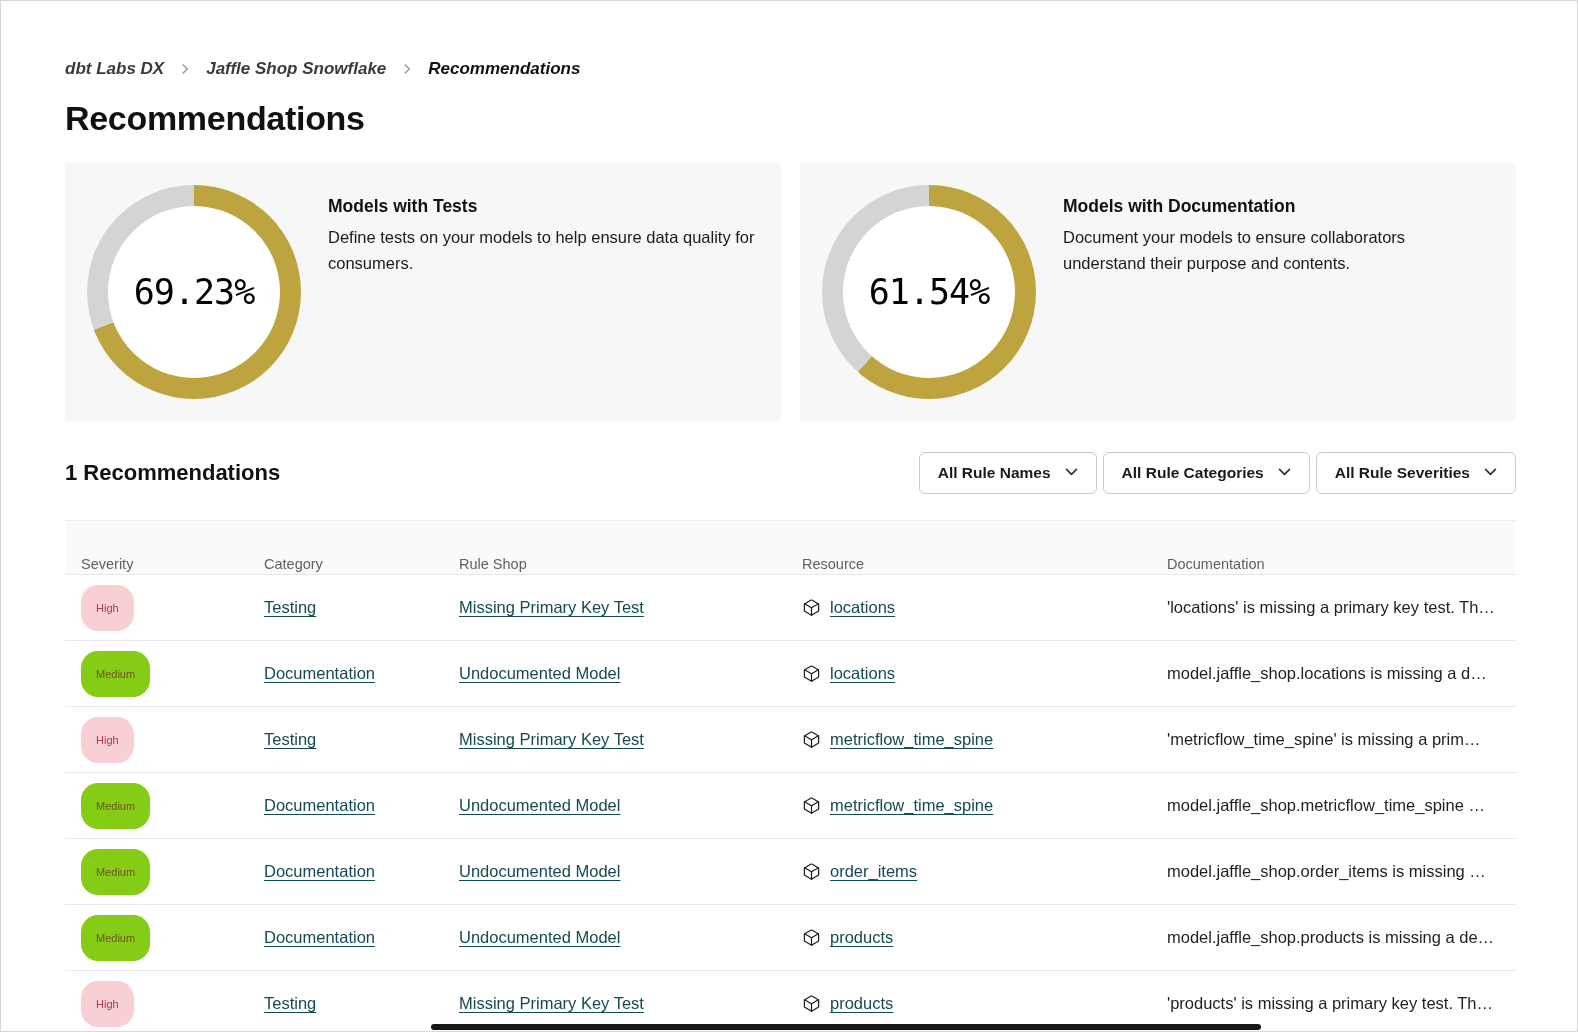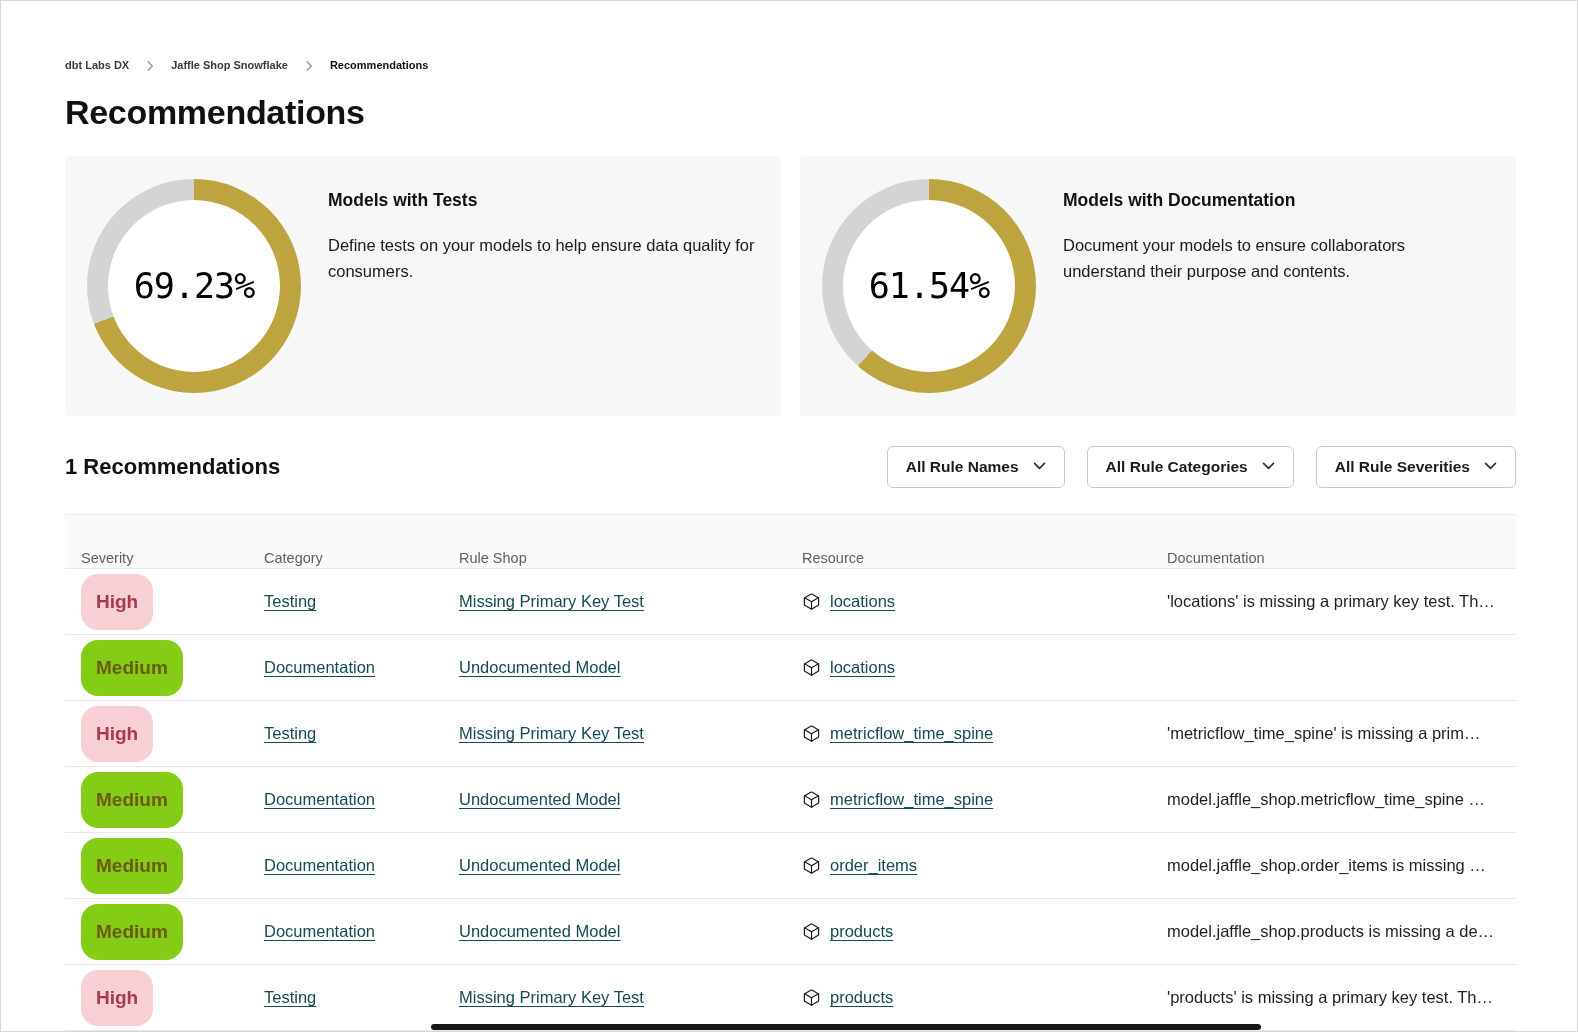--- a/index.html
+++ b/index.html
@@ -12,21 +12,21 @@
     position: relative;
     width: 1578px;
     height: 1032px;
     background: #ffffff;
     border: 1px solid #d8d8d8;
     overflow: hidden;
   }
   .content { padding: 58px 61px 0 64px; }
 
   
-  .breadcrumb { display: flex; gap: 14px; font-size: 11px; font-weight: 700; }
+  .breadcrumb { display: flex; gap: 14px; font-size: 17px; font-weight: 700; font-style: italic; }
   .crumb { color: #3a3a3a; cursor: pointer; }
   .crumb.current { color: #111111; cursor: default; }
   .crumb-sep { display: flex; align-items: center; }
 
   
   h1.page-title { margin-top: 20px; font-size: 34px; font-weight: 600; color: #111; letter-spacing: -0.3px; }
 
   
   .cards { display: flex; gap: 19px; margin-top: 24px; }
   .card {
@@ -42,29 +42,29 @@
   .donut { width: 214px; height: 214px; border-radius: 50%; position: relative; flex-shrink: 0; }
   .donut-hole {
     position: absolute; inset: 21px; background: #ffffff; border-radius: 50%;
     display: flex; align-items: center; justify-content: center;
   }
   .donut-label {
     font-family: "DejaVu Sans Mono", monospace;
     font-size: 35px; font-weight: 500; color: #000000; letter-spacing: -1px;
   }
   .card-text { align-self: flex-start; margin-top: 34px; }
-  .card-title { font-size: 17.5px; font-weight: 700; color: #111; margin-bottom: 21px; }
+  .card-title { font-size: 17.5px; font-weight: 700; color: #111; margin-bottom: 7px; }
   .card-desc { font-size: 16.5px; line-height: 26px; color: #1b1b1b; }
   .card:nth-child(1) .card-desc { max-width: 472px; }
   .card:nth-child(2) .card-desc { max-width: 368px; }
 
   
   .list-header { margin-top: 30px; display: flex; justify-content: space-between; align-items: center; }
   .list-header h2 { font-size: 22px; font-weight: 600; color: #111; }
-  .filters { display: flex; gap: 22px; }
+  .filters { display: flex; gap: 6px; }
   .filter-btn {
     height: 42px; padding: 0 16px 0 18px;
     background: #ffffff; border: 1px solid #c9c9c9; border-radius: 6px;
     font-family: "Liberation Sans", sans-serif;
     font-size: 15.5px; font-weight: 600; color: #1a1a1a;
     display: flex; align-items: center; gap: 12px; cursor: pointer;
   }
 
   
   .table { margin-top: 26px; border-top: 1px solid #ededed; }
@@ -81,21 +81,21 @@
   .td { font-size: 16.5px; color: #1f1f1f; }
   .td-res { display: flex; align-items: center; gap: 9px; }
   .pkg { display: flex; align-items: center; color: #1a1a1a; }
   .td-rec { white-space: nowrap; overflow: hidden; padding-right: 14px; }
   a.link {
     color: #154a52; text-decoration: underline; text-underline-offset: 3px;
     text-decoration-thickness: 1px; cursor: pointer;
   }
   .badge {
     display: inline-block; padding: 17px 15px; border-radius: 17px;
-    font-size: 19px; font-weight: 700;
+    font-size: 11px; font-weight: 400;
   }
   .badge-high   { background: #f7cfd5; color: #a93a4c; }
   .badge-medium { background: #84cc16; color: #6e5a14; }
 
   
   .hscrollbar {
     position: absolute; left: 430px; bottom: 1px;
     width: 830px; height: 6px; border-radius: 3px;
     background: #181818; cursor: grab;
   }
@@ -213,20 +213,21 @@
         <div class="td td-res">
           <span class="pkg">
               <svg width="19" height="19" viewBox="0 0 24 24" fill="none" stroke="currentColor" stroke-width="1.5" stroke-linecap="round" stroke-linejoin="round">
                 <path d="M21 16V8a1 1 0 0 0-.5-.87l-7.5-4.33a2 2 0 0 0-2 0L3.5 7.13A1 1 0 0 0 3 8v8a1 1 0 0 0 .5.87l7.5 4.33a2 2 0 0 0 2 0l7.5-4.33A1 1 0 0 0 21 16z"></path>
                 <polyline points="3.3 7.3 12 12.3 20.7 7.3"></polyline>
                 <line x1="12" y1="22" x2="12" y2="12.3"></line>
               </svg>
             </span>
           <a class="link">locations</a>
         </div>
+        <div class="td td-rec">model.jaffle_shop.locations is missing a d…</div>
       </div>
 
       <div class="tr">
         <div class="td"><span class="badge badge-high">High</span></div>
         <div class="td"><a class="link">Testing</a></div>
         <div class="td"><a class="link">Missing Primary Key Test</a></div>
         <div class="td td-res">
           <span class="pkg">
               <svg width="19" height="19" viewBox="0 0 24 24" fill="none" stroke="currentColor" stroke-width="1.5" stroke-linecap="round" stroke-linejoin="round">
                 <path d="M21 16V8a1 1 0 0 0-.5-.87l-7.5-4.33a2 2 0 0 0-2 0L3.5 7.13A1 1 0 0 0 3 8v8a1 1 0 0 0 .5.87l7.5 4.33a2 2 0 0 0 2 0l7.5-4.33A1 1 0 0 0 21 16z"></path>

